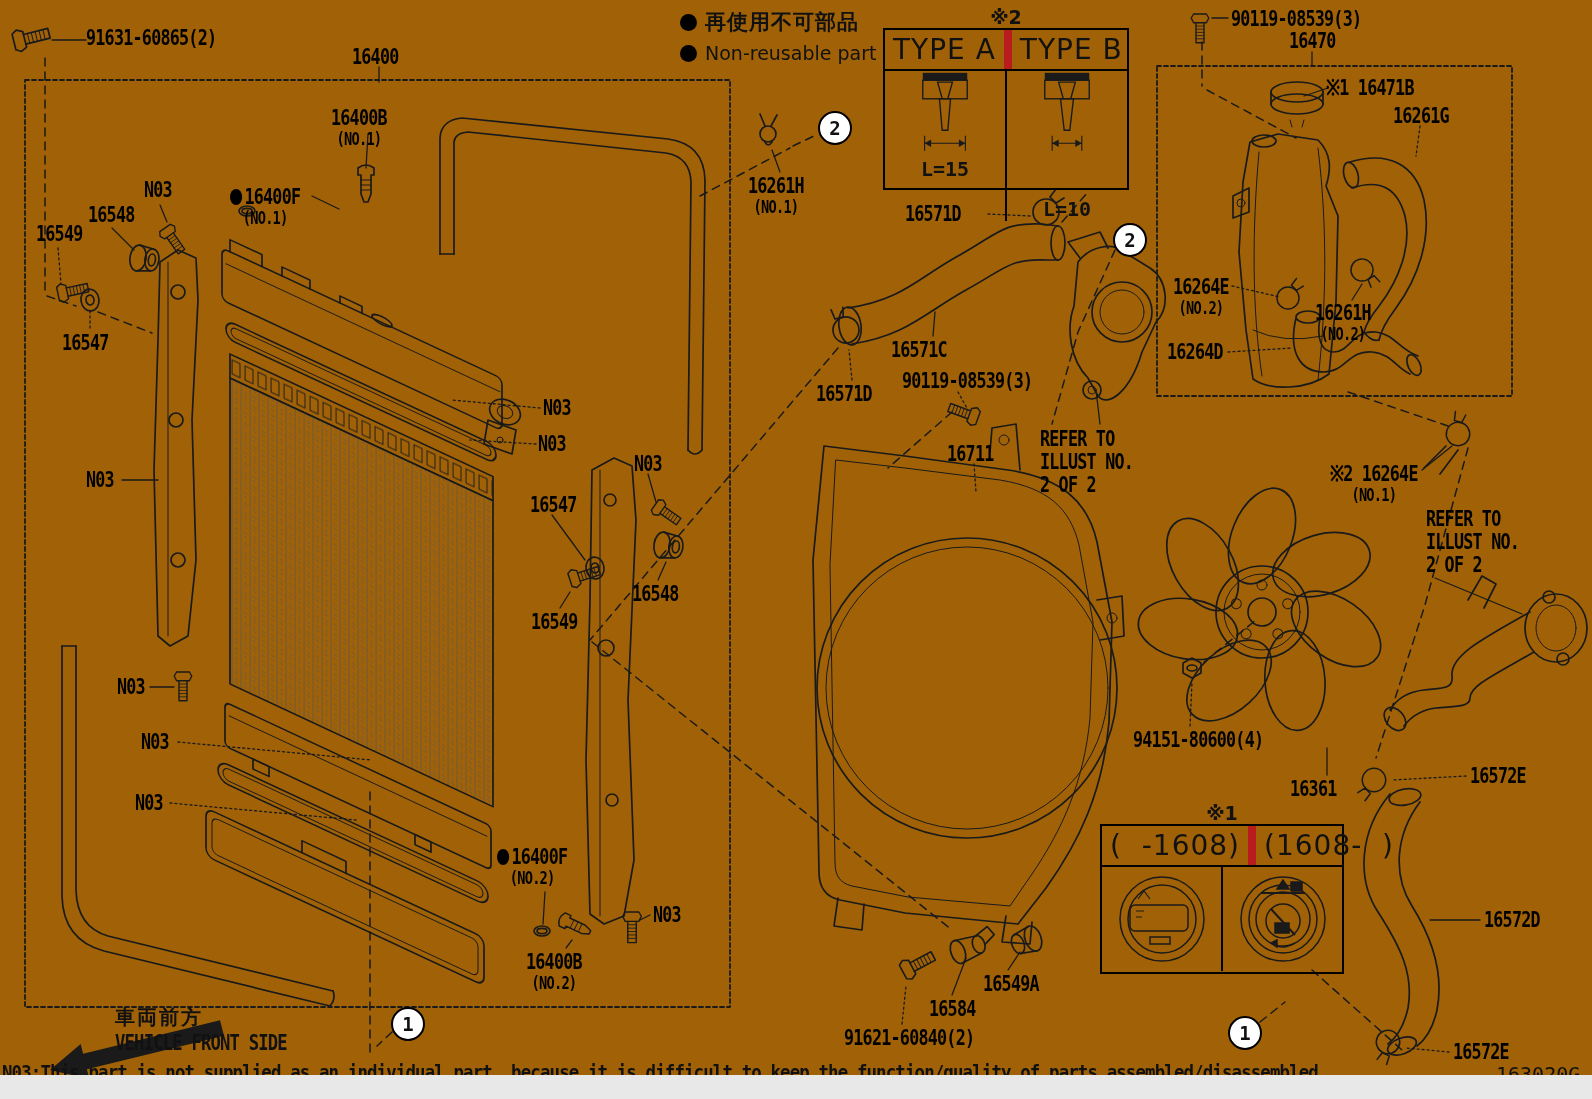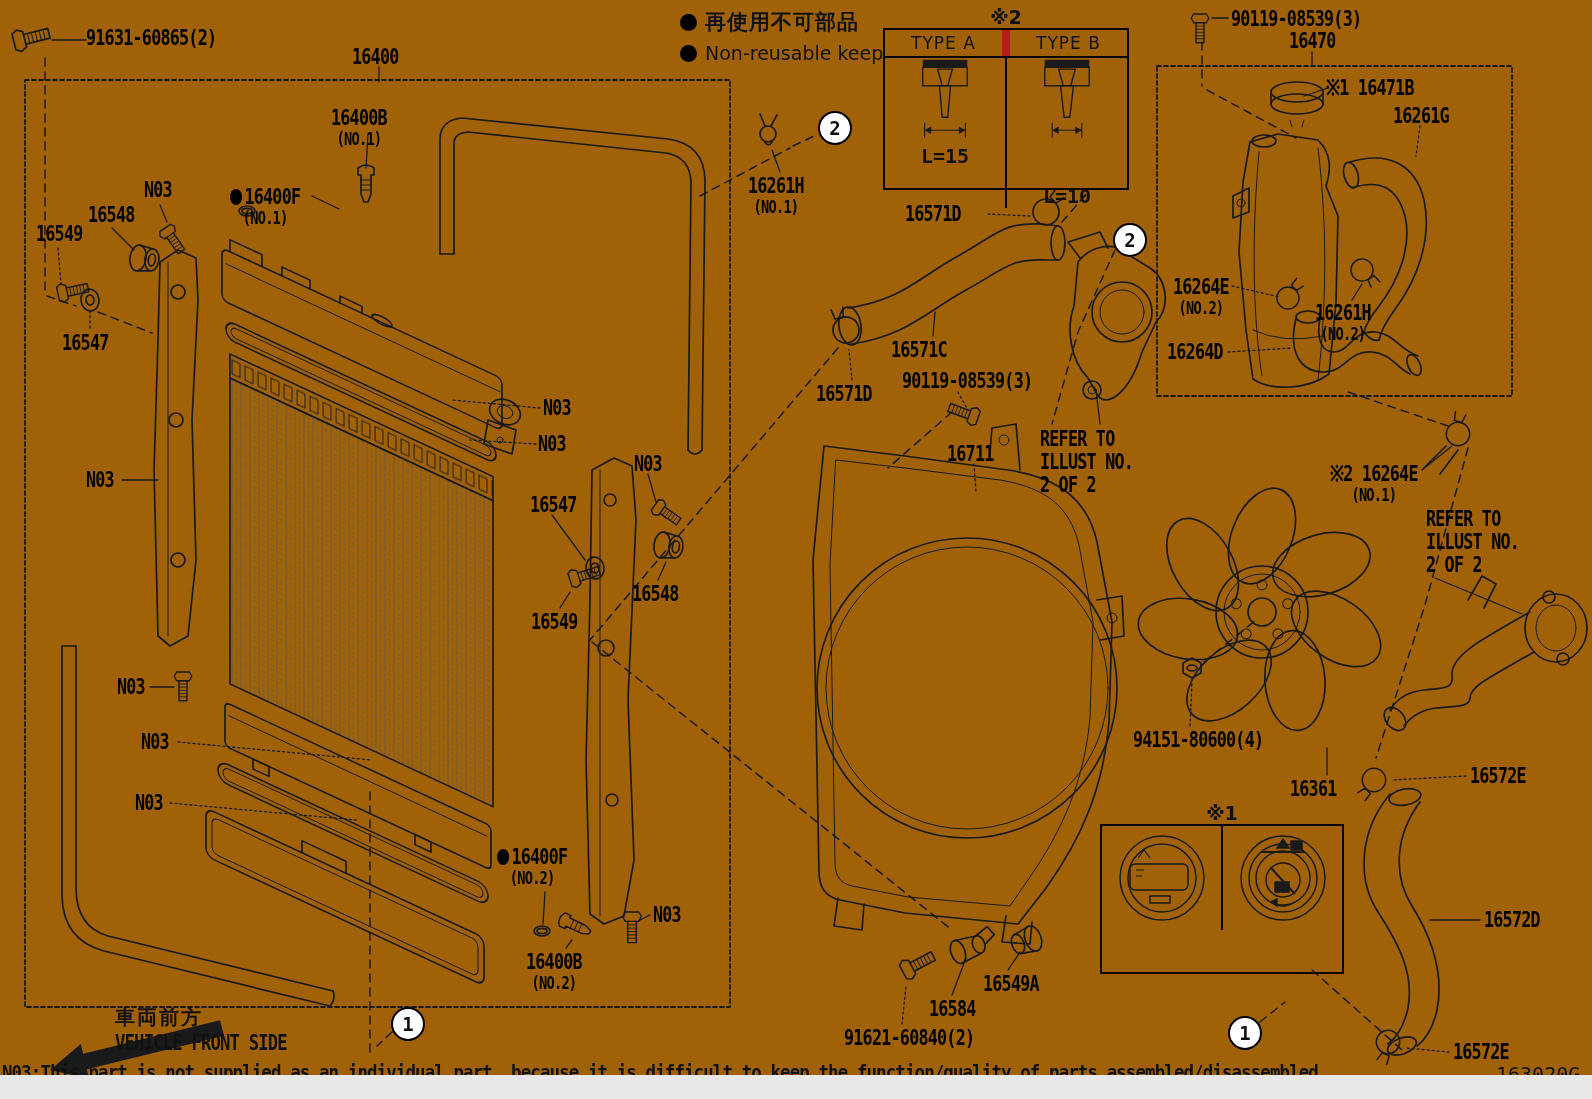--- a/index.html
+++ b/index.html
@@ -40,21 +40,21 @@
   .legend-en { font-family:"DejaVu Sans", sans-serif; font-size:19px; }
   
   .ptable { position:absolute; border:2px solid #000; background:transparent; }
   .ptable-marker {
     position:absolute; top:-24px; left:0; width:100%; text-align:center;
     font-size:19px; font-weight:bold; font-family:"DejaVu Sans", sans-serif;
   }
   .ptable-head { display:flex; border-bottom:2px solid #000; }
   .ptable-head .cell {
     flex:1; text-align:center; font-family:"DejaVu Sans", sans-serif;
-    font-size:17px; padding:3px 18px; letter-spacing:1px; white-space:pre;
+    font-size:28px; padding:3px 8px; letter-spacing:1px; white-space:pre;
   }
   .ptable-head .cell + .cell { border-left:8px solid #b91c1c; }
   .ptable-body { display:flex; }
   .ptable-body .cell { flex:1; display:flex; flex-direction:column; align-items:center; justify-content:flex-start; }
   .ptable-body .cell + .cell { border-left:2px solid #000;gap:40px; }
   .len { font-size:20px; font-weight:bold; margin-top:-2px; }
   
   #footnote {
     position:absolute; left:2px; top:1060px; font-size:20px; font-weight:bold;
     letter-spacing:-1px; transform:scaleX(0.87); transform-origin:0 0; white-space:nowrap;
@@ -388,21 +388,21 @@
     </g>
   </svg>
 
   <div class="legend">
     <div class="legend-row">
       <span class="legend-dot"></span>
       <span class="legend-jp">再使用不可部品</span>
     </div>
     <div class="legend-row">
       <span class="legend-dot"></span>
-      <span class="legend-en">Non-reusable keep</span>
+      <span class="legend-en">Non-reusable part</span>
     </div>
   </div>
 
   <div class="ptable" id="type-table" style="left:883px; top:28px; width:242px; height:158px;">
     <div class="ptable-marker">※2</div>
     <div class="ptable-head">
       <div class="cell">TYPE A</div>
       <div class="cell">TYPE B</div>
     </div>
     <div class="ptable-body">
@@ -426,20 +426,24 @@
           <polygon points="14,78 21,74 21,82" fill="#1a1a1a"></polygon>
             <polygon points="46,78 39,74 39,82" fill="#1a1a1a"></polygon>
         </svg>
         <div class="len">L=10</div>
       </div>
     </div>
   </div>
 
   <div class="ptable" id="cap-table" style="left:1100px; top:824px; width:240px; height:146px;">
     <div class="ptable-marker">※1</div>
+    <div class="ptable-head">
+      <div class="cell cap-h">(  -1608)</div>
+      <div class="cell cap-h">(1608-  )</div>
+    </div>
     <div class="ptable-body">
       <div class="cell">
         <svg width="100" height="104" viewBox="0 0 100 100">
           <g fill="none" stroke="#1a1a1a" stroke-width="1.5">
             <circle cx="50" cy="50" r="42"></circle>
               <circle cx="50" cy="50" r="34"></circle>
             <rect x="18" y="36" width="58" height="26" rx="5"></rect>
             <path d="M24,42 h8 M24,48 h6" stroke-width="1"></path>
             <path d="M26,30 l6,-8 6,8" stroke-width="1.2"></path>
             <rect x="38" y="68" width="20" height="7"></rect>

